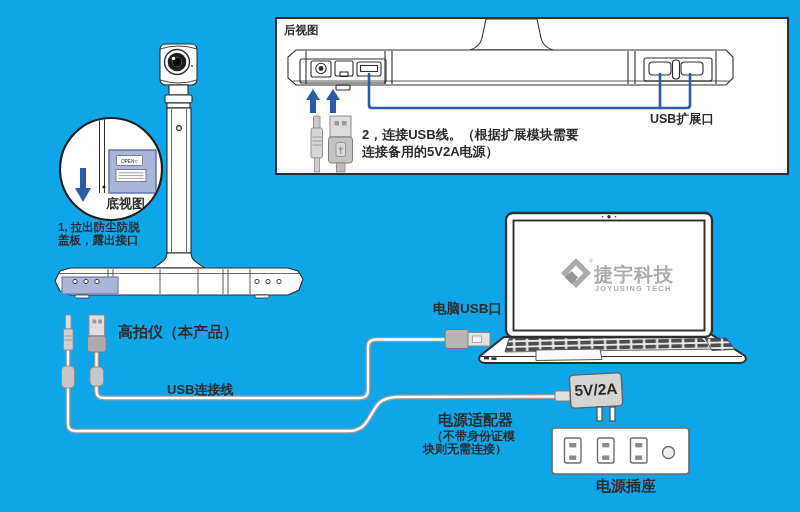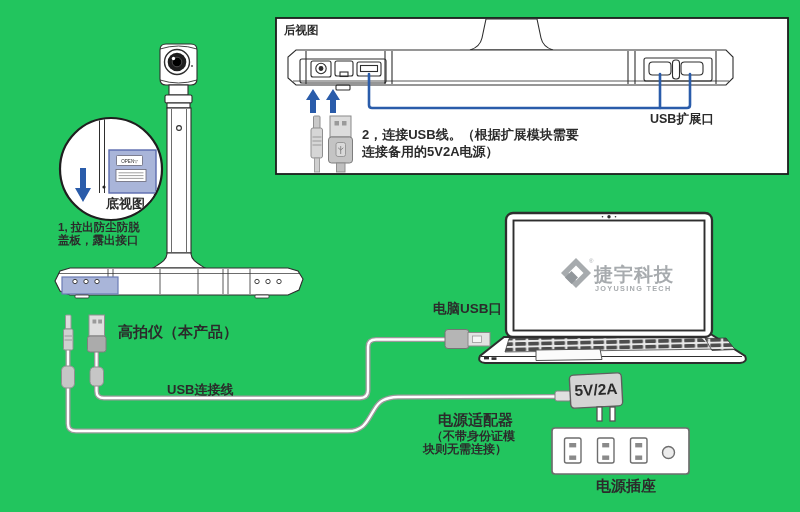--- a/index.html
+++ b/index.html
@@ -1,16 +1,16 @@
 <!DOCTYPE html>
 <html><head>
 <meta charset="utf-8">
 <style>
   html,body{margin:0;padding:0;background:#fff;}
-  .stage{position:relative;width:800px;height:512px;background:#22c55e;overflow:hidden;}
+  .stage{position:relative;width:800px;height:512px;background:#0ea5e9;overflow:hidden;}
   svg{display:block;}
   text{font-family:"Liberation Sans","DejaVu Sans",sans-serif;fill:#2b2b2b;}
   .t-bold{font-weight:700;}
   .t-gray{fill:#a7abae;}
 </style>
 </head>
 <body>
 
 <div class="stage">
 <svg width="800" height="512" viewBox="0 0 800 512">

